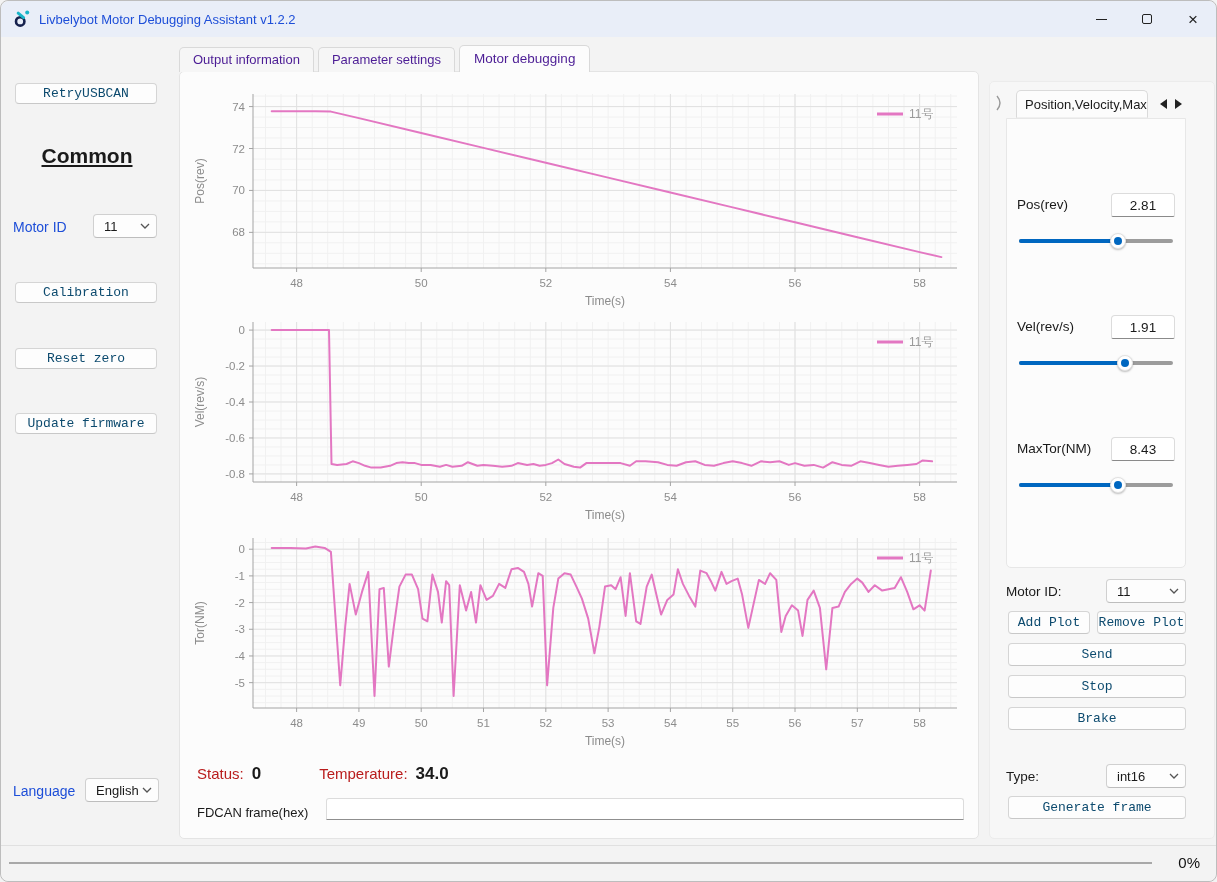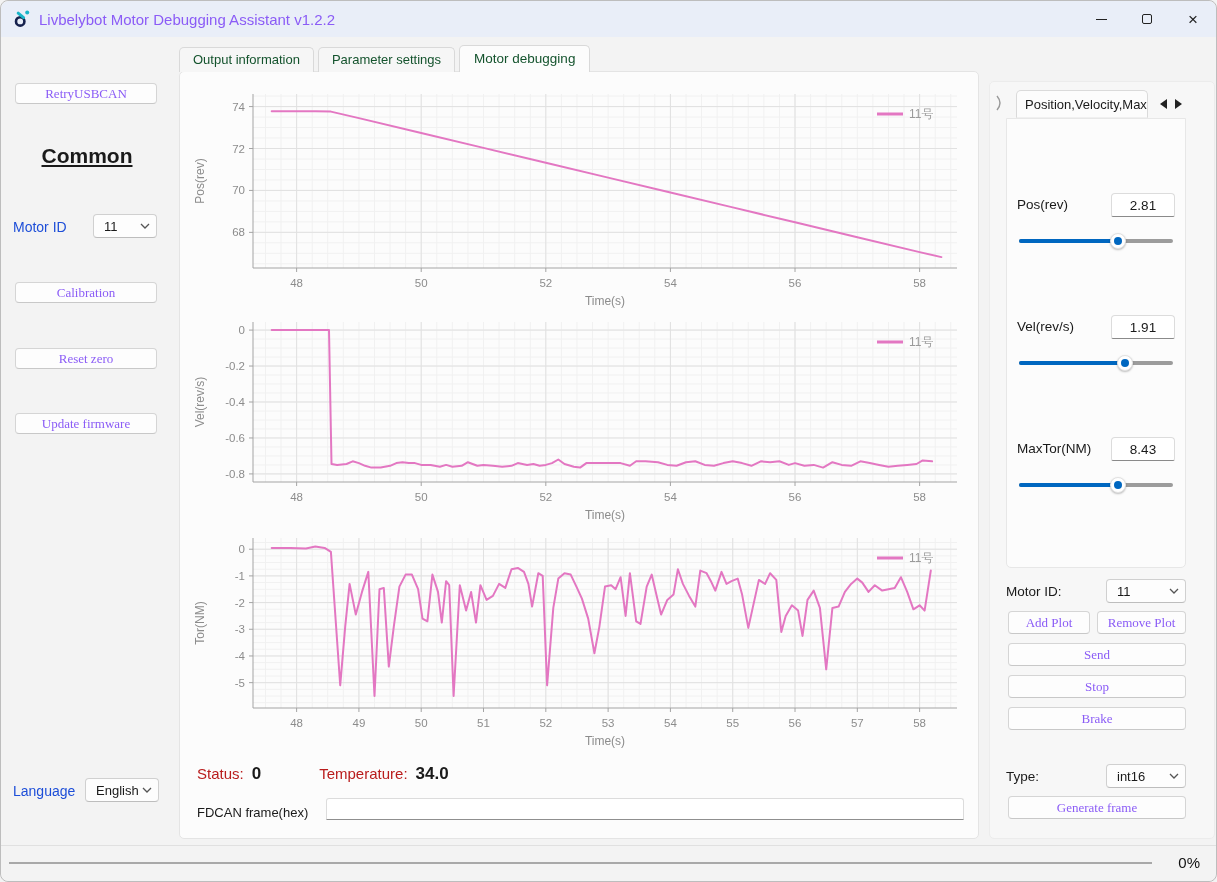--- a/index.html
+++ b/index.html
@@ -6,49 +6,49 @@
   html,body { width:1217px; height:882px; }
   body {
     position:relative; font-family:"Liberation Sans", sans-serif;
     background:#f3f3f3; border:1px solid #bdbdbd; border-radius:8px;
     overflow:hidden; color:#1a1a1a;
   }
   
   .titlebar { position:absolute; top:0; left:0; right:0; height:36px;
     background:#e9eef8; display:flex; align-items:center; border-radius:8px 8px 0 0; }
   .titlebar .logo { width:18px; height:18px; margin:0 8px 0 12px; }
-  .titlebar .title { font-size:15px; color:#8b5cf6; }
+  .titlebar .title { font-size:13px; color:#1d4ed8; }
   .win-controls { margin-left:auto; display:flex; height:100%; }
   .win-btn { width:46px; height:100%; display:flex; align-items:center; justify-content:center; cursor:default; }
   .glyph-min { width:11px; height:1px; background:#222; display:block; }
   .glyph-max { width:10px; height:10px; border:1px solid #222; border-radius:2px; display:block; }
   .glyph-close { font-size:17px; line-height:1; color:#222; }
   
   .sidebar { position:absolute; left:0; top:36px; width:172px; bottom:36px; }
   .btn {
     background:#fdfdfd; border:1px solid #d5d5d5; border-bottom-color:#c8c8c8;
-    border-radius:4px; font-size:13px; color:#8b5cf6; text-align:center;
-    font-family:Liberation Serif, serif; display:flex; align-items:center; justify-content:center;
+    border-radius:4px; font-size:13px; color:#0c4a6e; text-align:center;
+    font-family:Liberation Mono, monospace; display:flex; align-items:center; justify-content:center;
   }
   .sidebar .btn { position:absolute; left:14px; width:142px; height:21px; }
   .common-title { position:absolute; top:107px; left:0; width:172px; text-align:center;
     font-size:21px; font-weight:bold; text-decoration:underline; }
   .side-label { position:absolute; font-size:14px; color:#1d4ed8; }
   .select {
     position:absolute; background:#fdfdfd; border:1px solid #d0d0d0; border-bottom-color:#bdbdbd;
     border-radius:4px; font-size:13px; display:flex; align-items:center;
     padding:0 6px 0 10px; height:24px;
   }
   .select .sel-value { flex:1; text-align:left; }
   .select svg { flex:none; }
   
   .tabs { position:absolute; left:178px; top:45px; height:26px; display:flex; gap:4px; align-items:flex-end; z-index:3; }
   .tab {
     background:#f6f6f6; border:1px solid #d9d9d9; border-bottom:none;
-    border-radius:5px 5px 0 0; font-size:13px; padding:4px 13px 5px 13px; color:#14532d;
+    border-radius:5px 5px 0 0; font-size:13px; padding:4px 13px 5px 13px; color:#4c1d95;
   }
   .tab.active { background:#fcfcfc; font-size:13.5px; padding:5px 14px 6px 14px; }
   
   .main-card { position:absolute; left:178px; top:70px; width:800px; height:768px;
     background:#fcfcfc; border:1px solid #e4e4e4; border-radius:5px; }
   .chart-svg { position:absolute; left:9px; }
   .status-row { position:absolute; left:17px; top:692px; display:flex; align-items:baseline; }
   .status-row .lbl { font-size:15px; color:#b91c1c; }
   .status-row .val { font-size:17px; font-weight:bold; margin-left:8px; }
   .status-row .sp { width:58px; }

